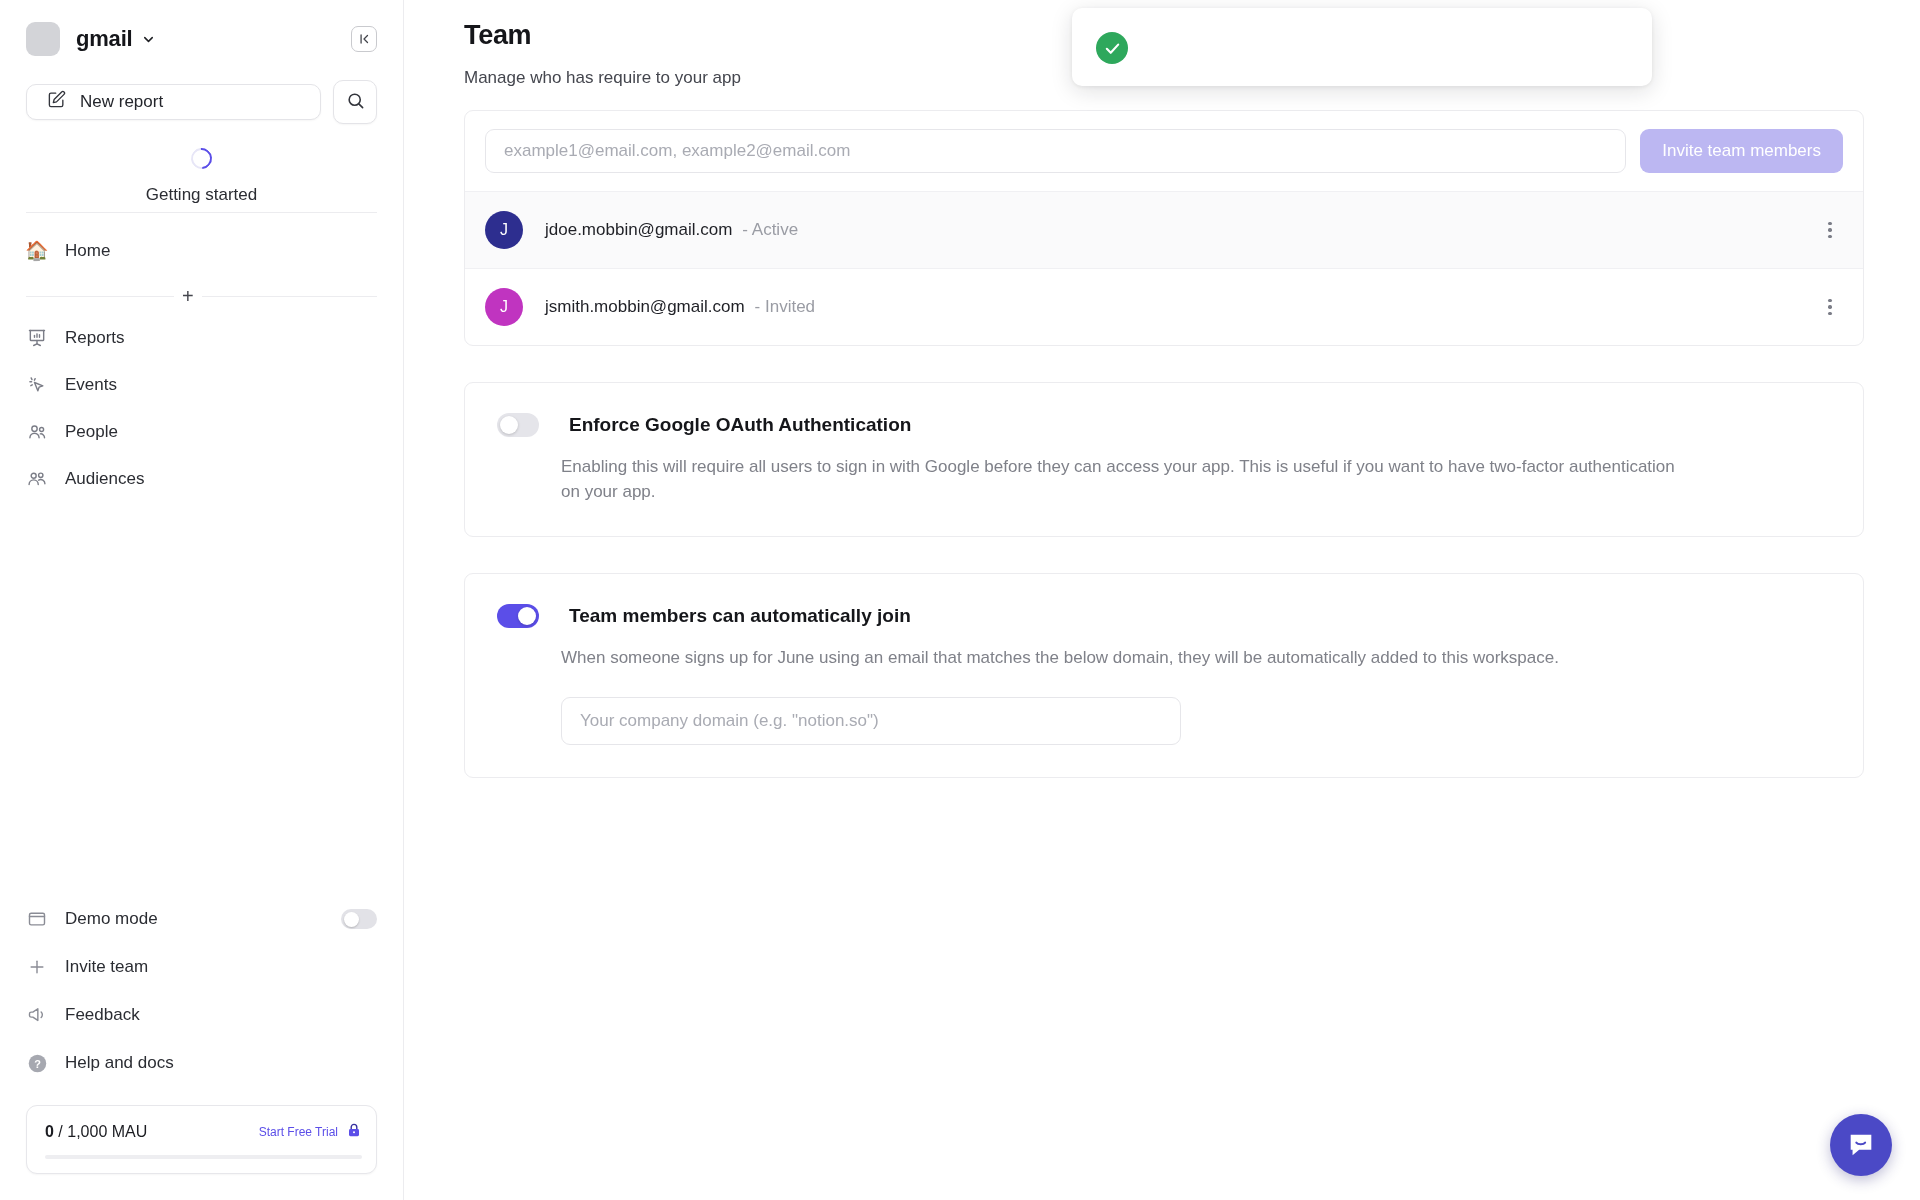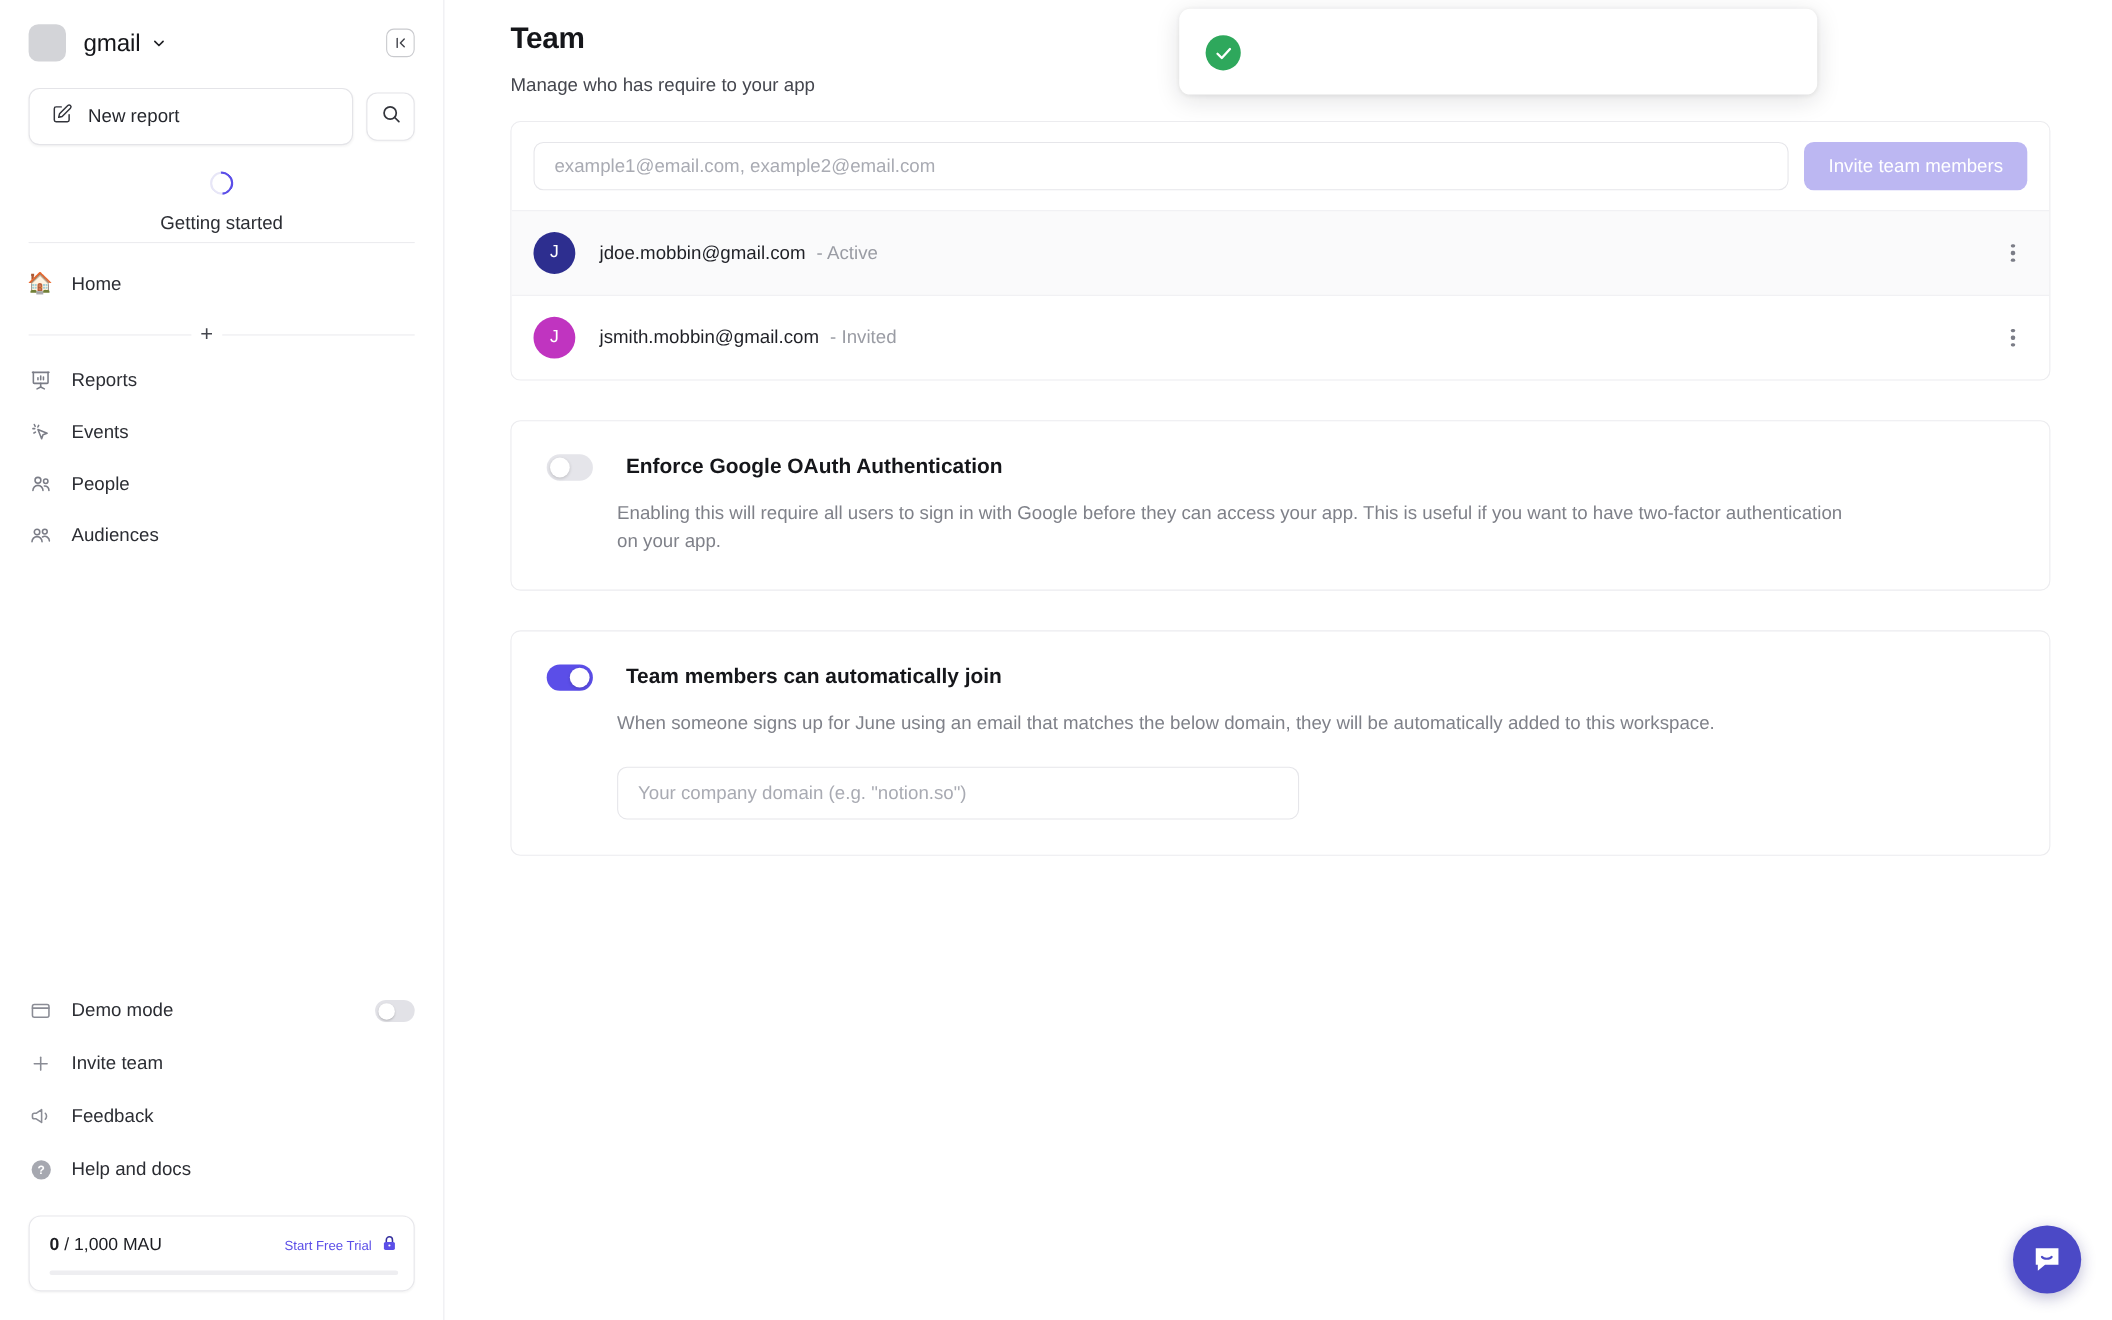--- a/index.html
+++ b/index.html
@@ -24,37 +24,37 @@
   .ws-header {
     display: flex; align-items: center;
     padding: 22px 26px 18px 26px;
     height: 74px;
   }
   .ws-logo {
     width: 34px; height: 34px; border-radius: 9px;
     background: #d3d4d8; flex: 0 0 34px;
   }
   .ws-name {
-    font-size: 22px; font-weight: 400; color: #15161a;
+    font-size: 22px; font-weight: 700; color: #15161a;
     margin-left: 16px; letter-spacing: -0.2px;
   }
   .ws-caret { margin-left: 9px; color: #1f2024; display: flex; align-items: center; }
   .ws-collapse {
     margin-left: auto; width: 26px; height: 26px;
     border: 1.4px solid #c9cace; border-radius: 7px;
     display: flex; align-items: center; justify-content: center;
     color: #41434a; font-size: 12px; cursor: pointer;
   }
 
   .sb-actions {
     display: flex; align-items: center; gap: 12px;
     padding: 6px 26px 0 26px;
   }
   .new-report {
-    flex: 1; height: 52px;
+    flex: 1; height: 36px;
     border: 1px solid #e4e4e8; border-radius: 10px;
     background: #fff;
     display: flex; align-items: center; gap: 14px;
     padding: 0 20px;
     font-size: 17px; color: #24262c; cursor: pointer;
     box-shadow: 0 1px 2px rgba(16,17,20,.04);
   }
   .search-btn {
     width: 44px; height: 44px; flex: 0 0 44px;
     border: 1px solid #e4e4e8; border-radius: 10px;

